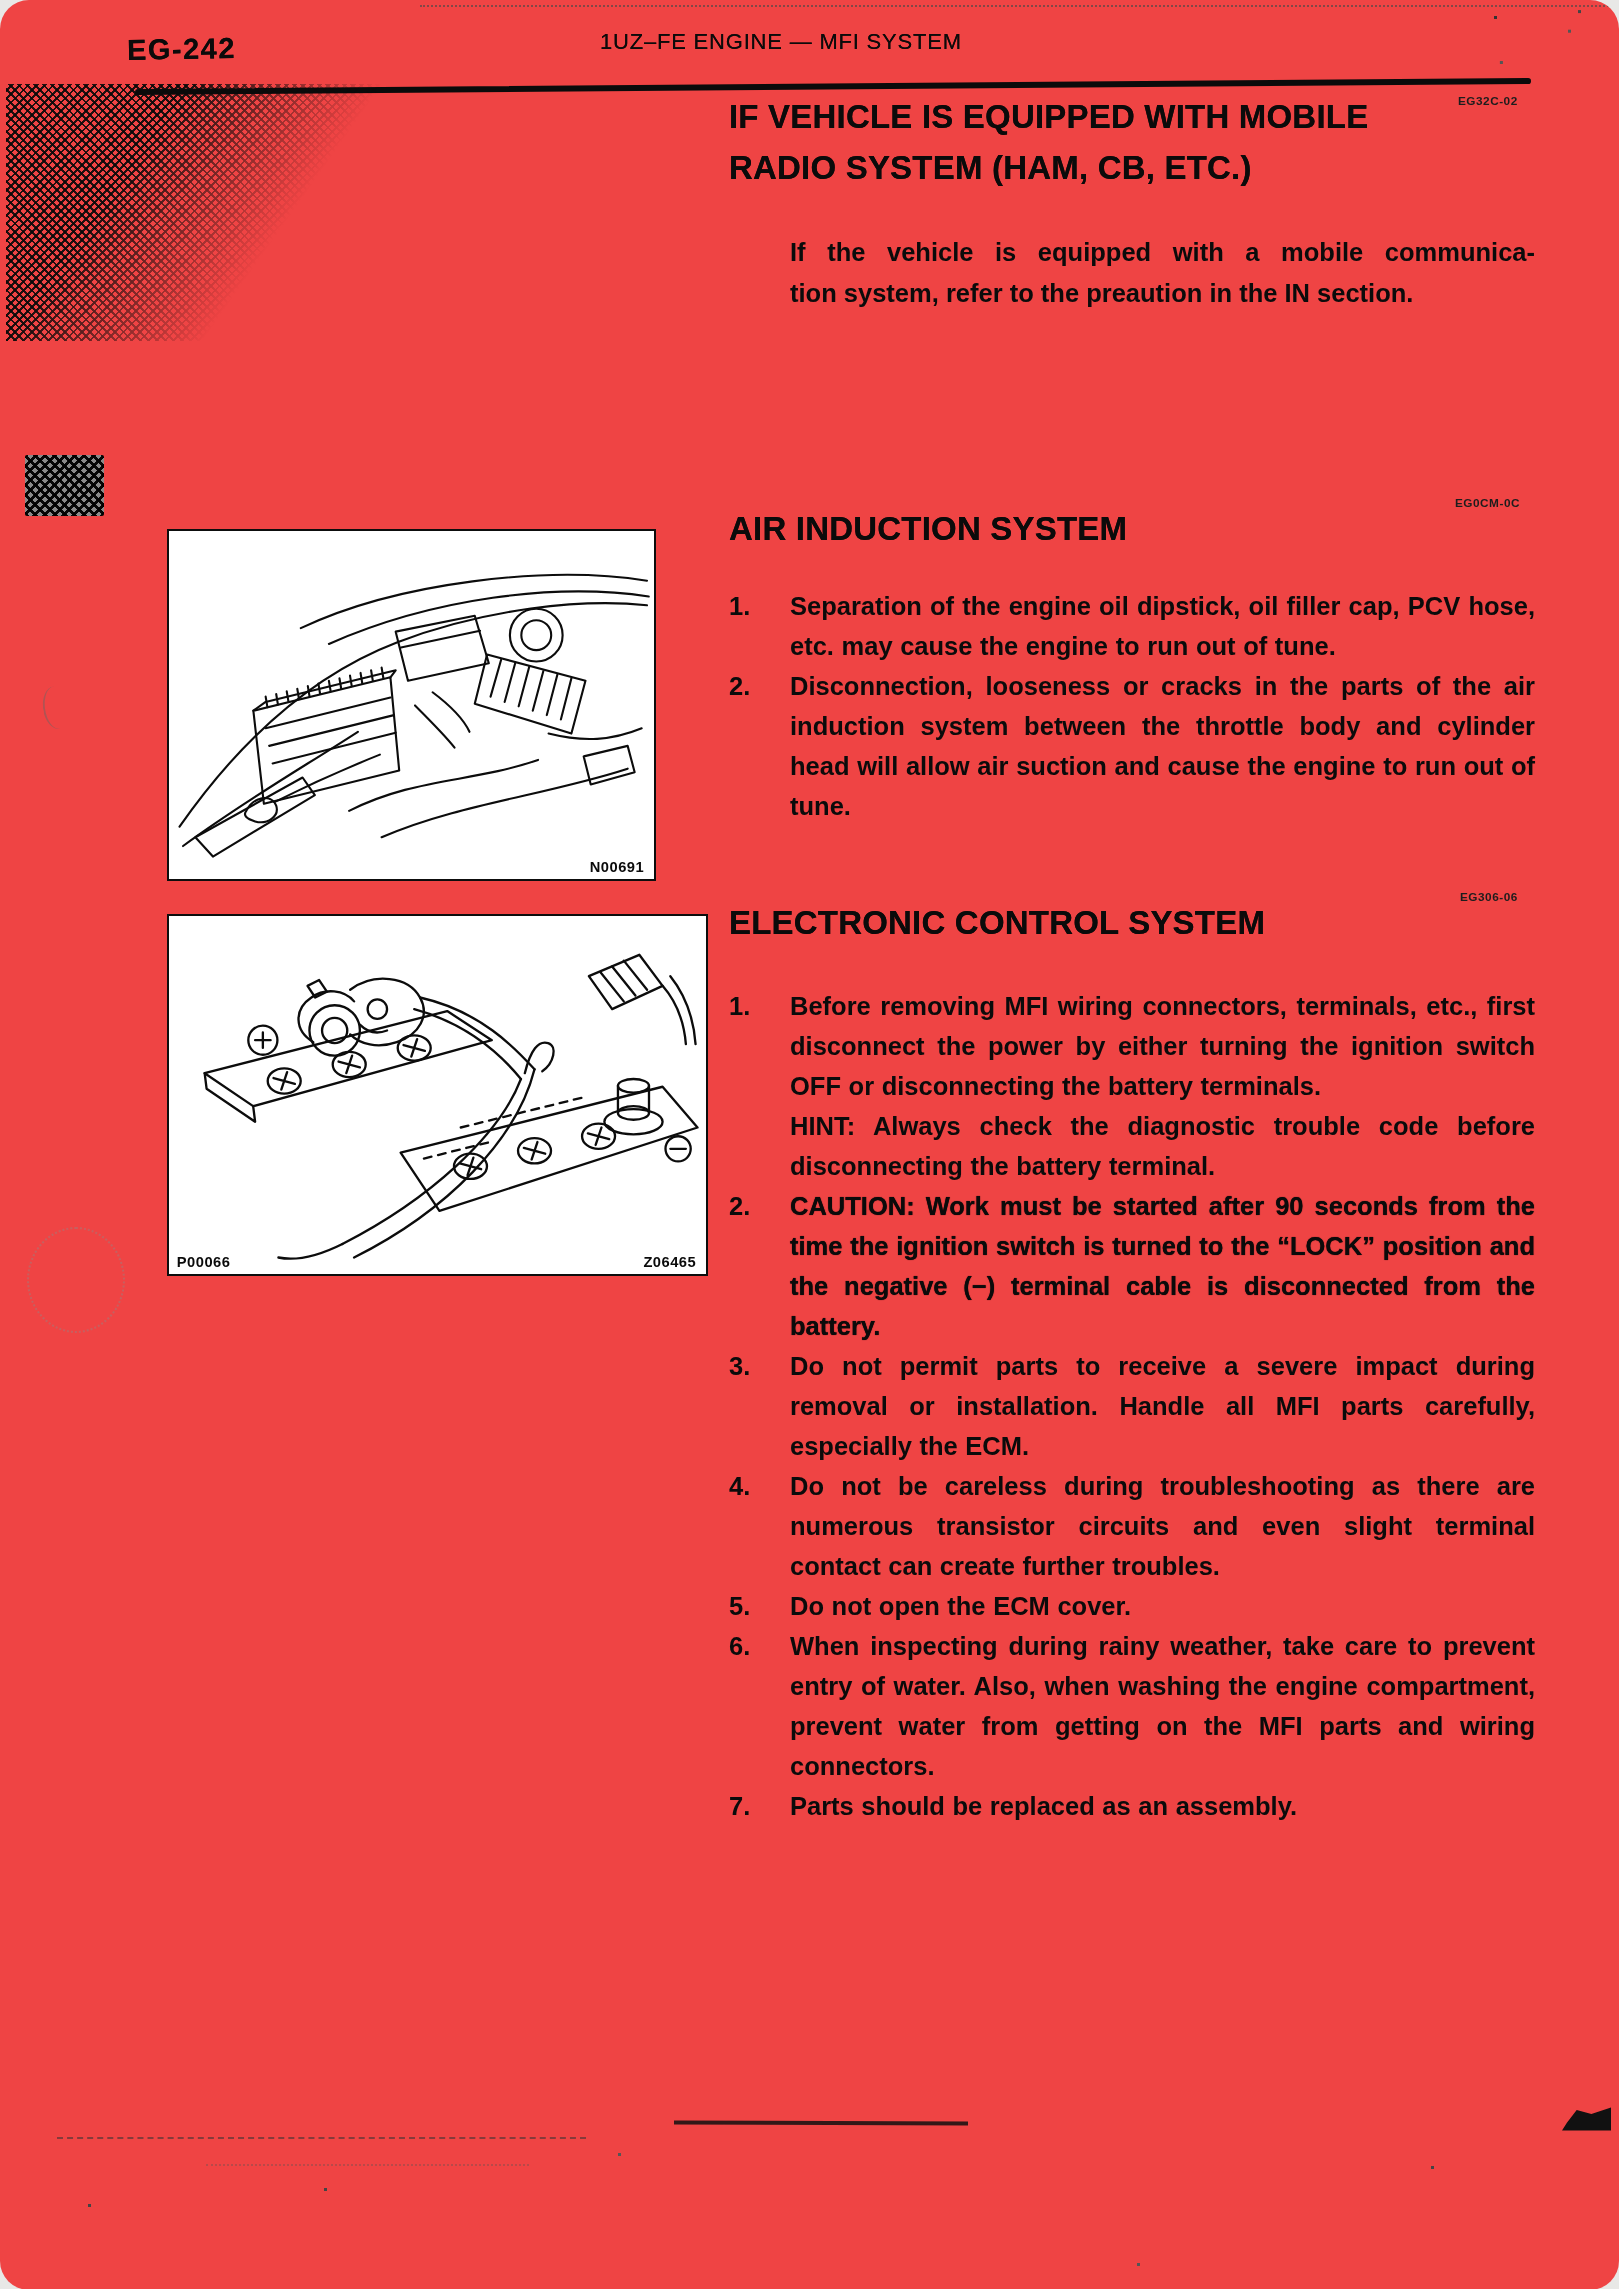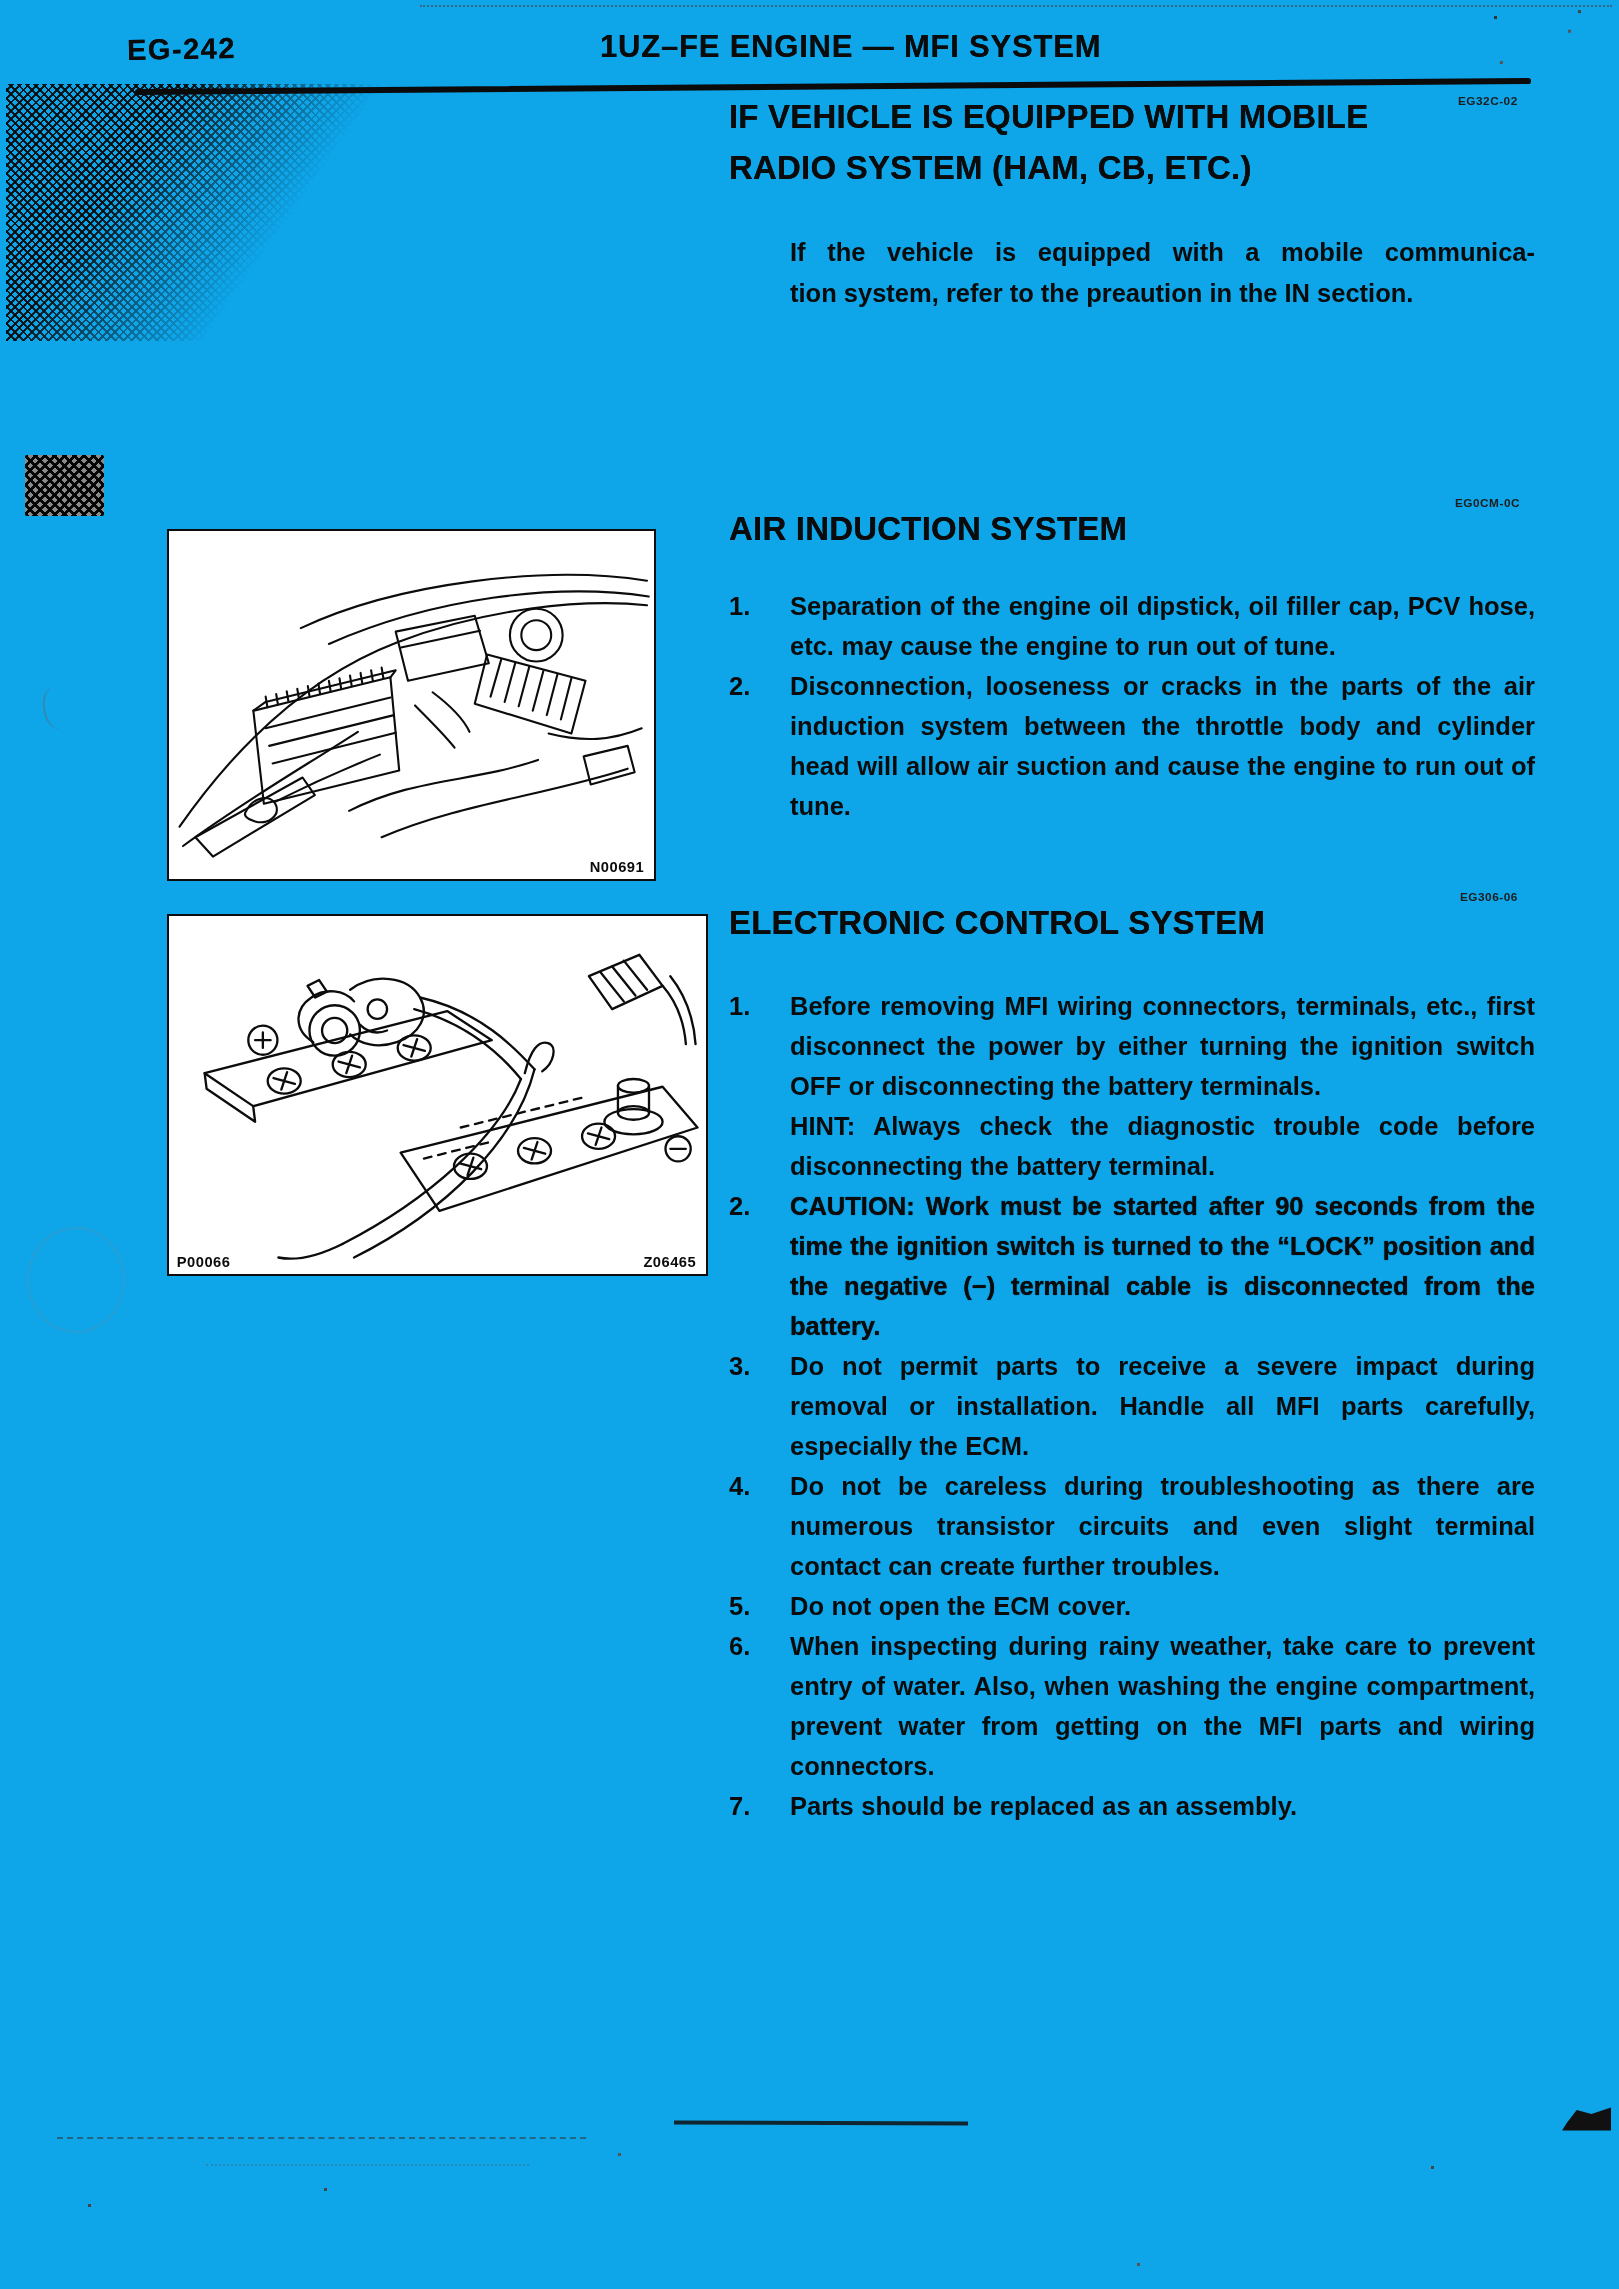--- a/index.html
+++ b/index.html
@@ -1,36 +1,36 @@
 <!DOCTYPE html>
 <html lang="en"><head>
 <meta charset="utf-8">
 <style>
   html,body { margin:0; padding:0; background:#e8e8e6; }
   .page {
     position:relative; width:1619px; height:2290px; margin:0 auto;
-    background:#0ea5e9; overflow:hidden;
-    font-family:"Liberation Sans", sans-serif; color:#0b0b0b;
+    background:#ef4444; overflow:hidden;
+    font-family:"Liberation Sans", sans-serif; color:#0b0b0b;border-radius:29px;
   }
   .ink { text-shadow:0 0 0.6px rgba(0,0,0,.85); }
 
   
   .top-dotted { position:absolute; left:420px; top:4.9px; width:1192px; height:0;
     border-top:2.9px dotted #4a4a4a; opacity:.65; }
   .halftone { position:absolute; left:5.9px; top:84px; width:427px; height:257px; z-index:1;
     background-image:
       repeating-linear-gradient(45deg, rgba(10,10,10,.9) 0 2px, transparent 2px 5.9px),
       repeating-linear-gradient(-45deg, rgba(10,10,10,.9) 0 2px, transparent 2px 5.9px);
     -webkit-mask-image:linear-gradient(125deg,#000 0%,#000 30%,transparent 62%);
     mask-image:linear-gradient(125deg,#000 0%,#000 30%,transparent 62%);
   }
   .page-number { position:absolute; left:127px; top:33px; z-index:2;
     font-size:29px; font-weight:700; letter-spacing:1.5px; white-space:nowrap;
     transform:rotate(-1deg); }
-  .header-title { position:absolute; left:600px; top:29px; font-size:31px; font-weight:700;
+  .header-title { position:absolute; left:600px; top:29px; font-size:22px; font-weight:400;
     letter-spacing:0.8px; white-space:nowrap; }
   .header-rule { position:absolute; left:135px; top:78px; width:1396px; height:5.9px;
     background:#0b0b0b; border-radius:2.9px; transform:rotate(-0.45deg); transform-origin:100% 50%; }
 
   
   .sec-title { position:absolute; margin:0; font-size:33px; font-weight:700;
     letter-spacing:0.2px; white-space:nowrap; }
   .sec-code { position:absolute; font-size:11.8px; font-weight:700; letter-spacing:0.5px;
     color:#1d1d1d; white-space:nowrap; }
 

